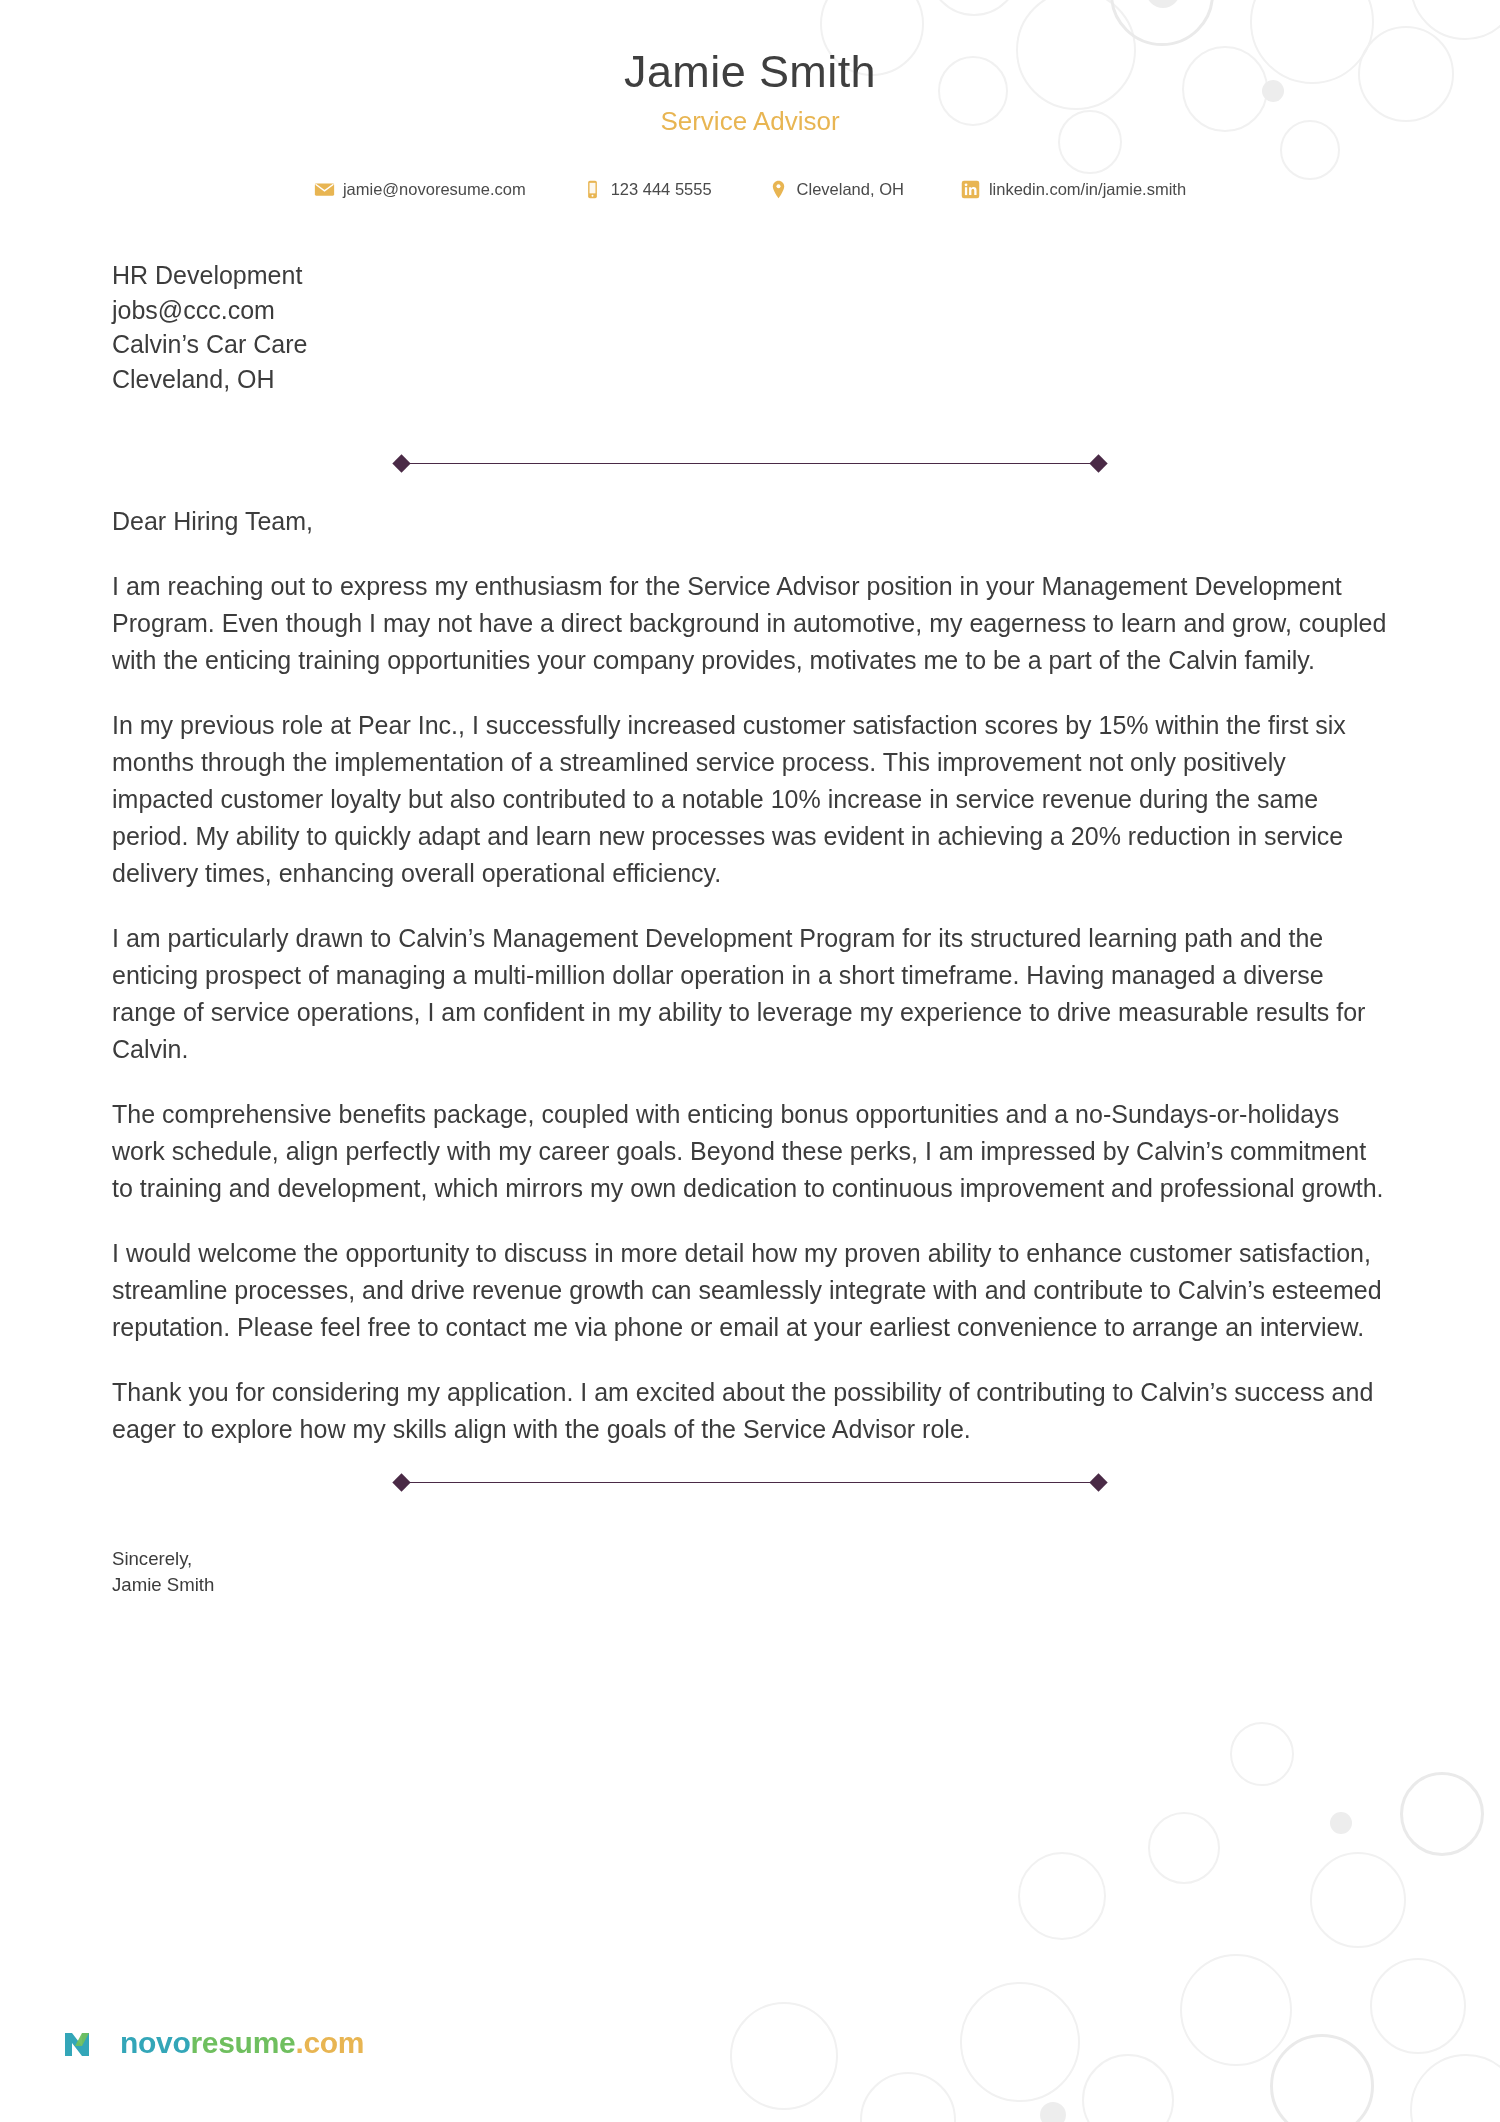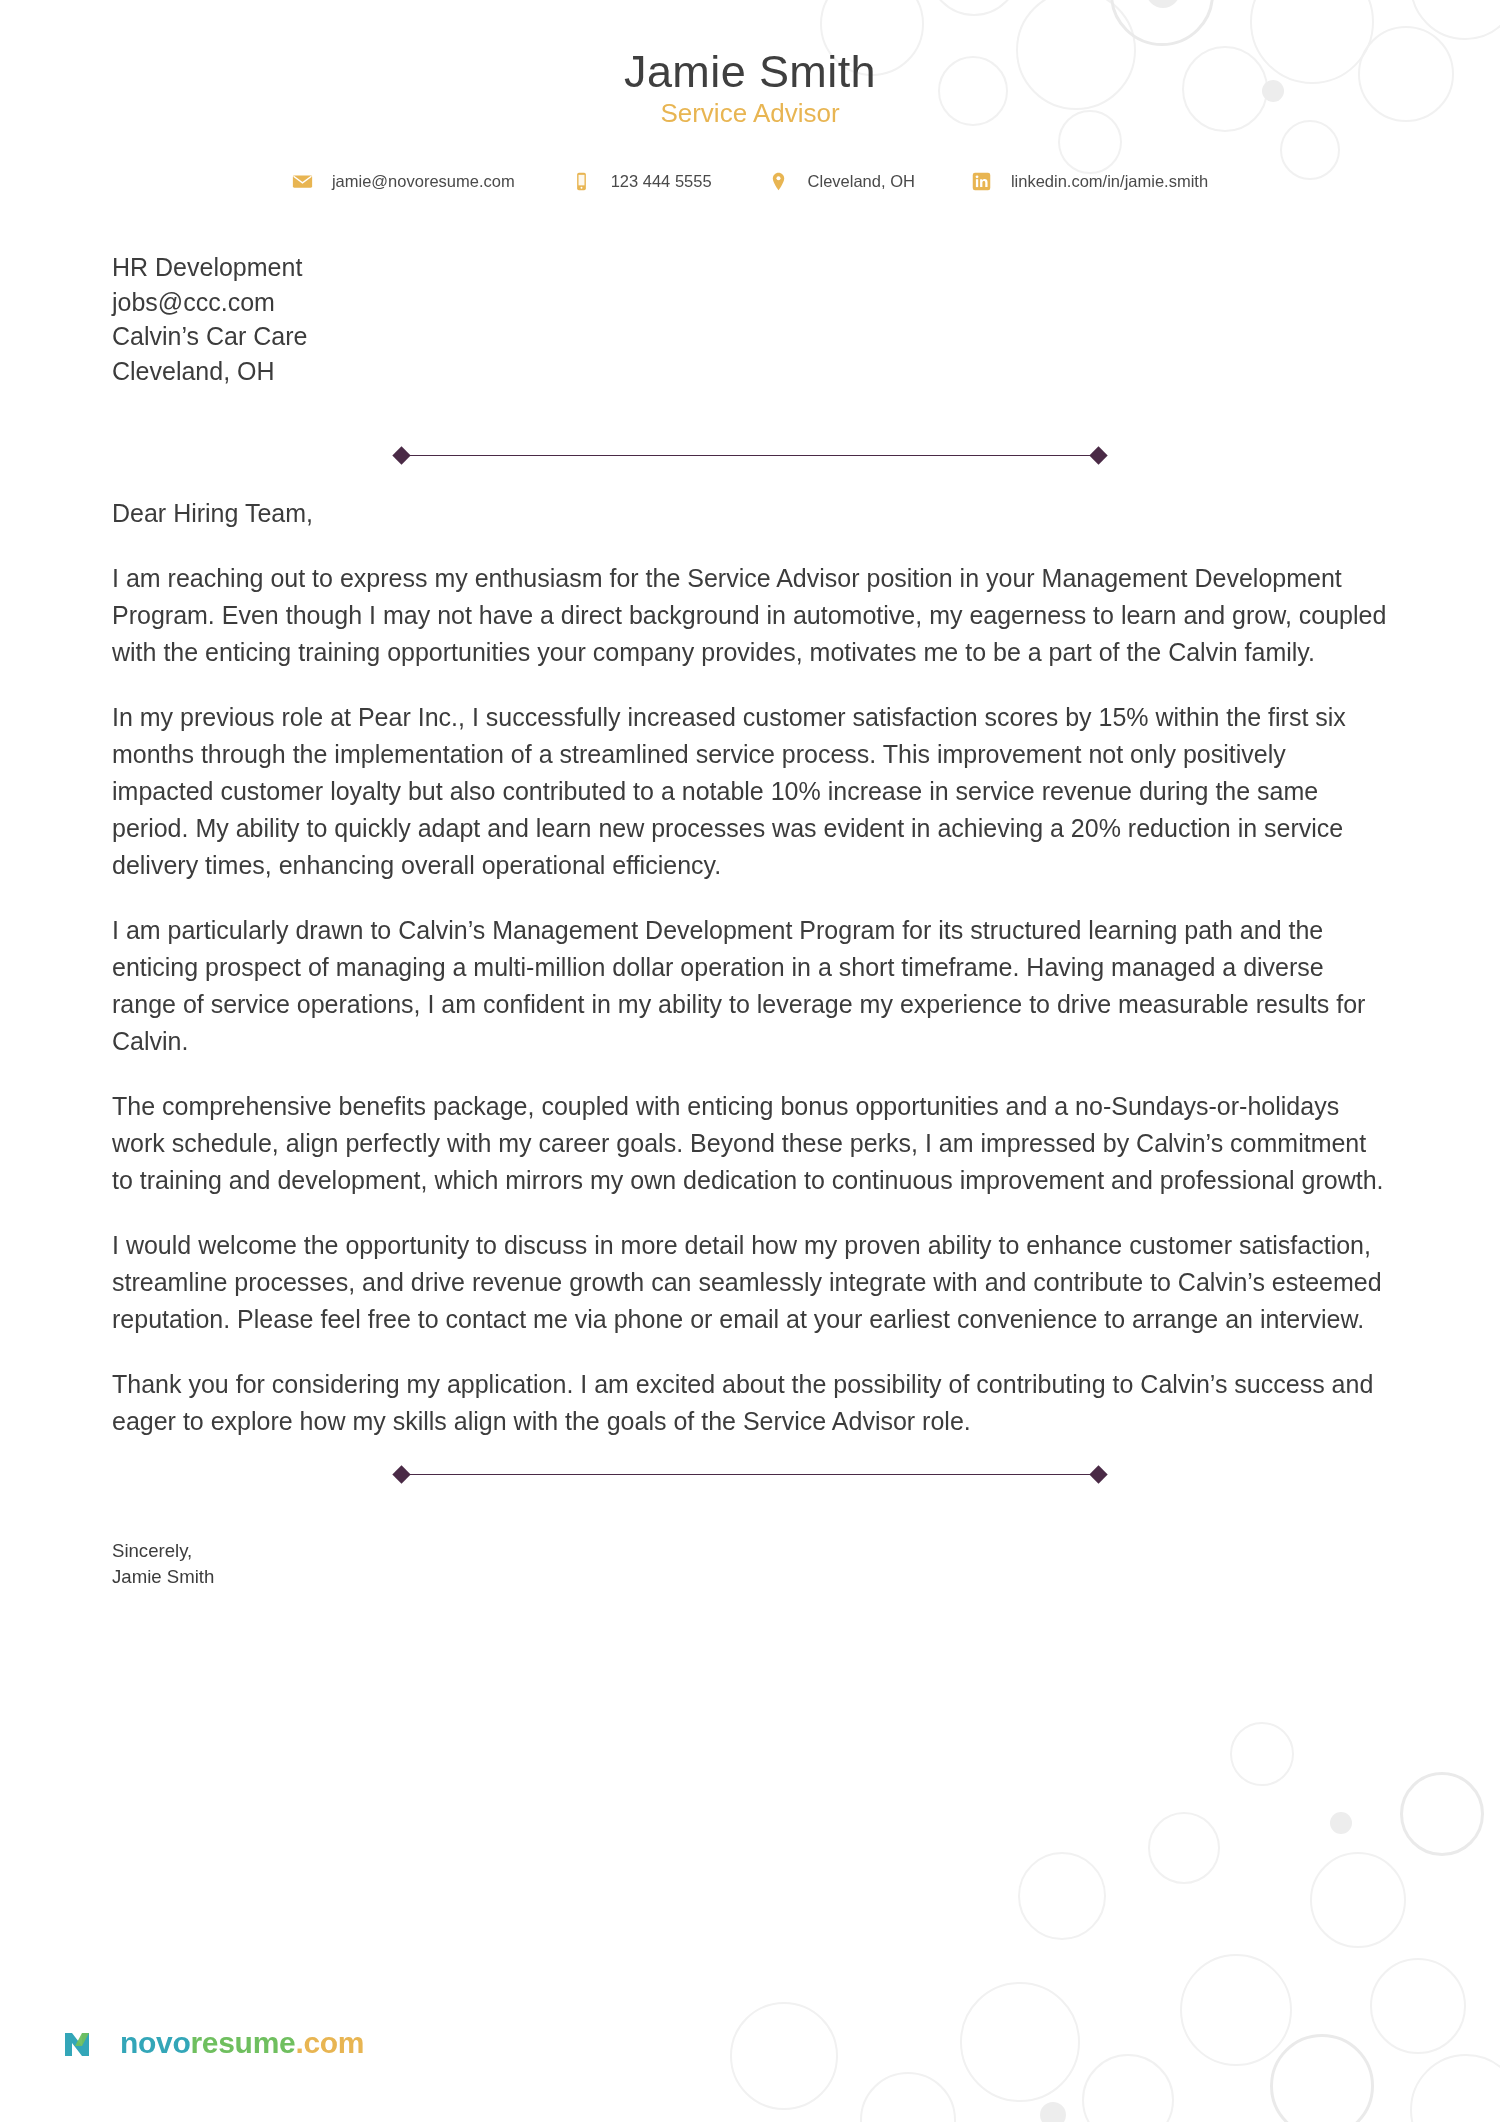--- a/index.html
+++ b/index.html
@@ -57,36 +57,37 @@
   .name {
     font-size: 45px;
     font-weight: 400;
     letter-spacing: 0.4px;
     color: #3f3f3f;
     line-height: 1.15;
   }
   .title {
     font-size: 26px;
     color: #e8b552;
+    margin-top: 8px;
     font-weight: 400;
   }
 
   .contact-row {
     display: flex;
     justify-content: center;
     align-items: center;
     gap: 0px;
     margin-top: 42px;
     font-size: 16.5px;
     color: #4a4a4a;
   }
   .contact-item {
     display: flex;
     align-items: center;
-    gap: 19px;
+    gap: 8px;
     padding: 0 28px;
   }
   .contact-item .label {
     white-space: nowrap;
   }
 
   
   .ic {
     display: inline-flex;
     align-items: center;

